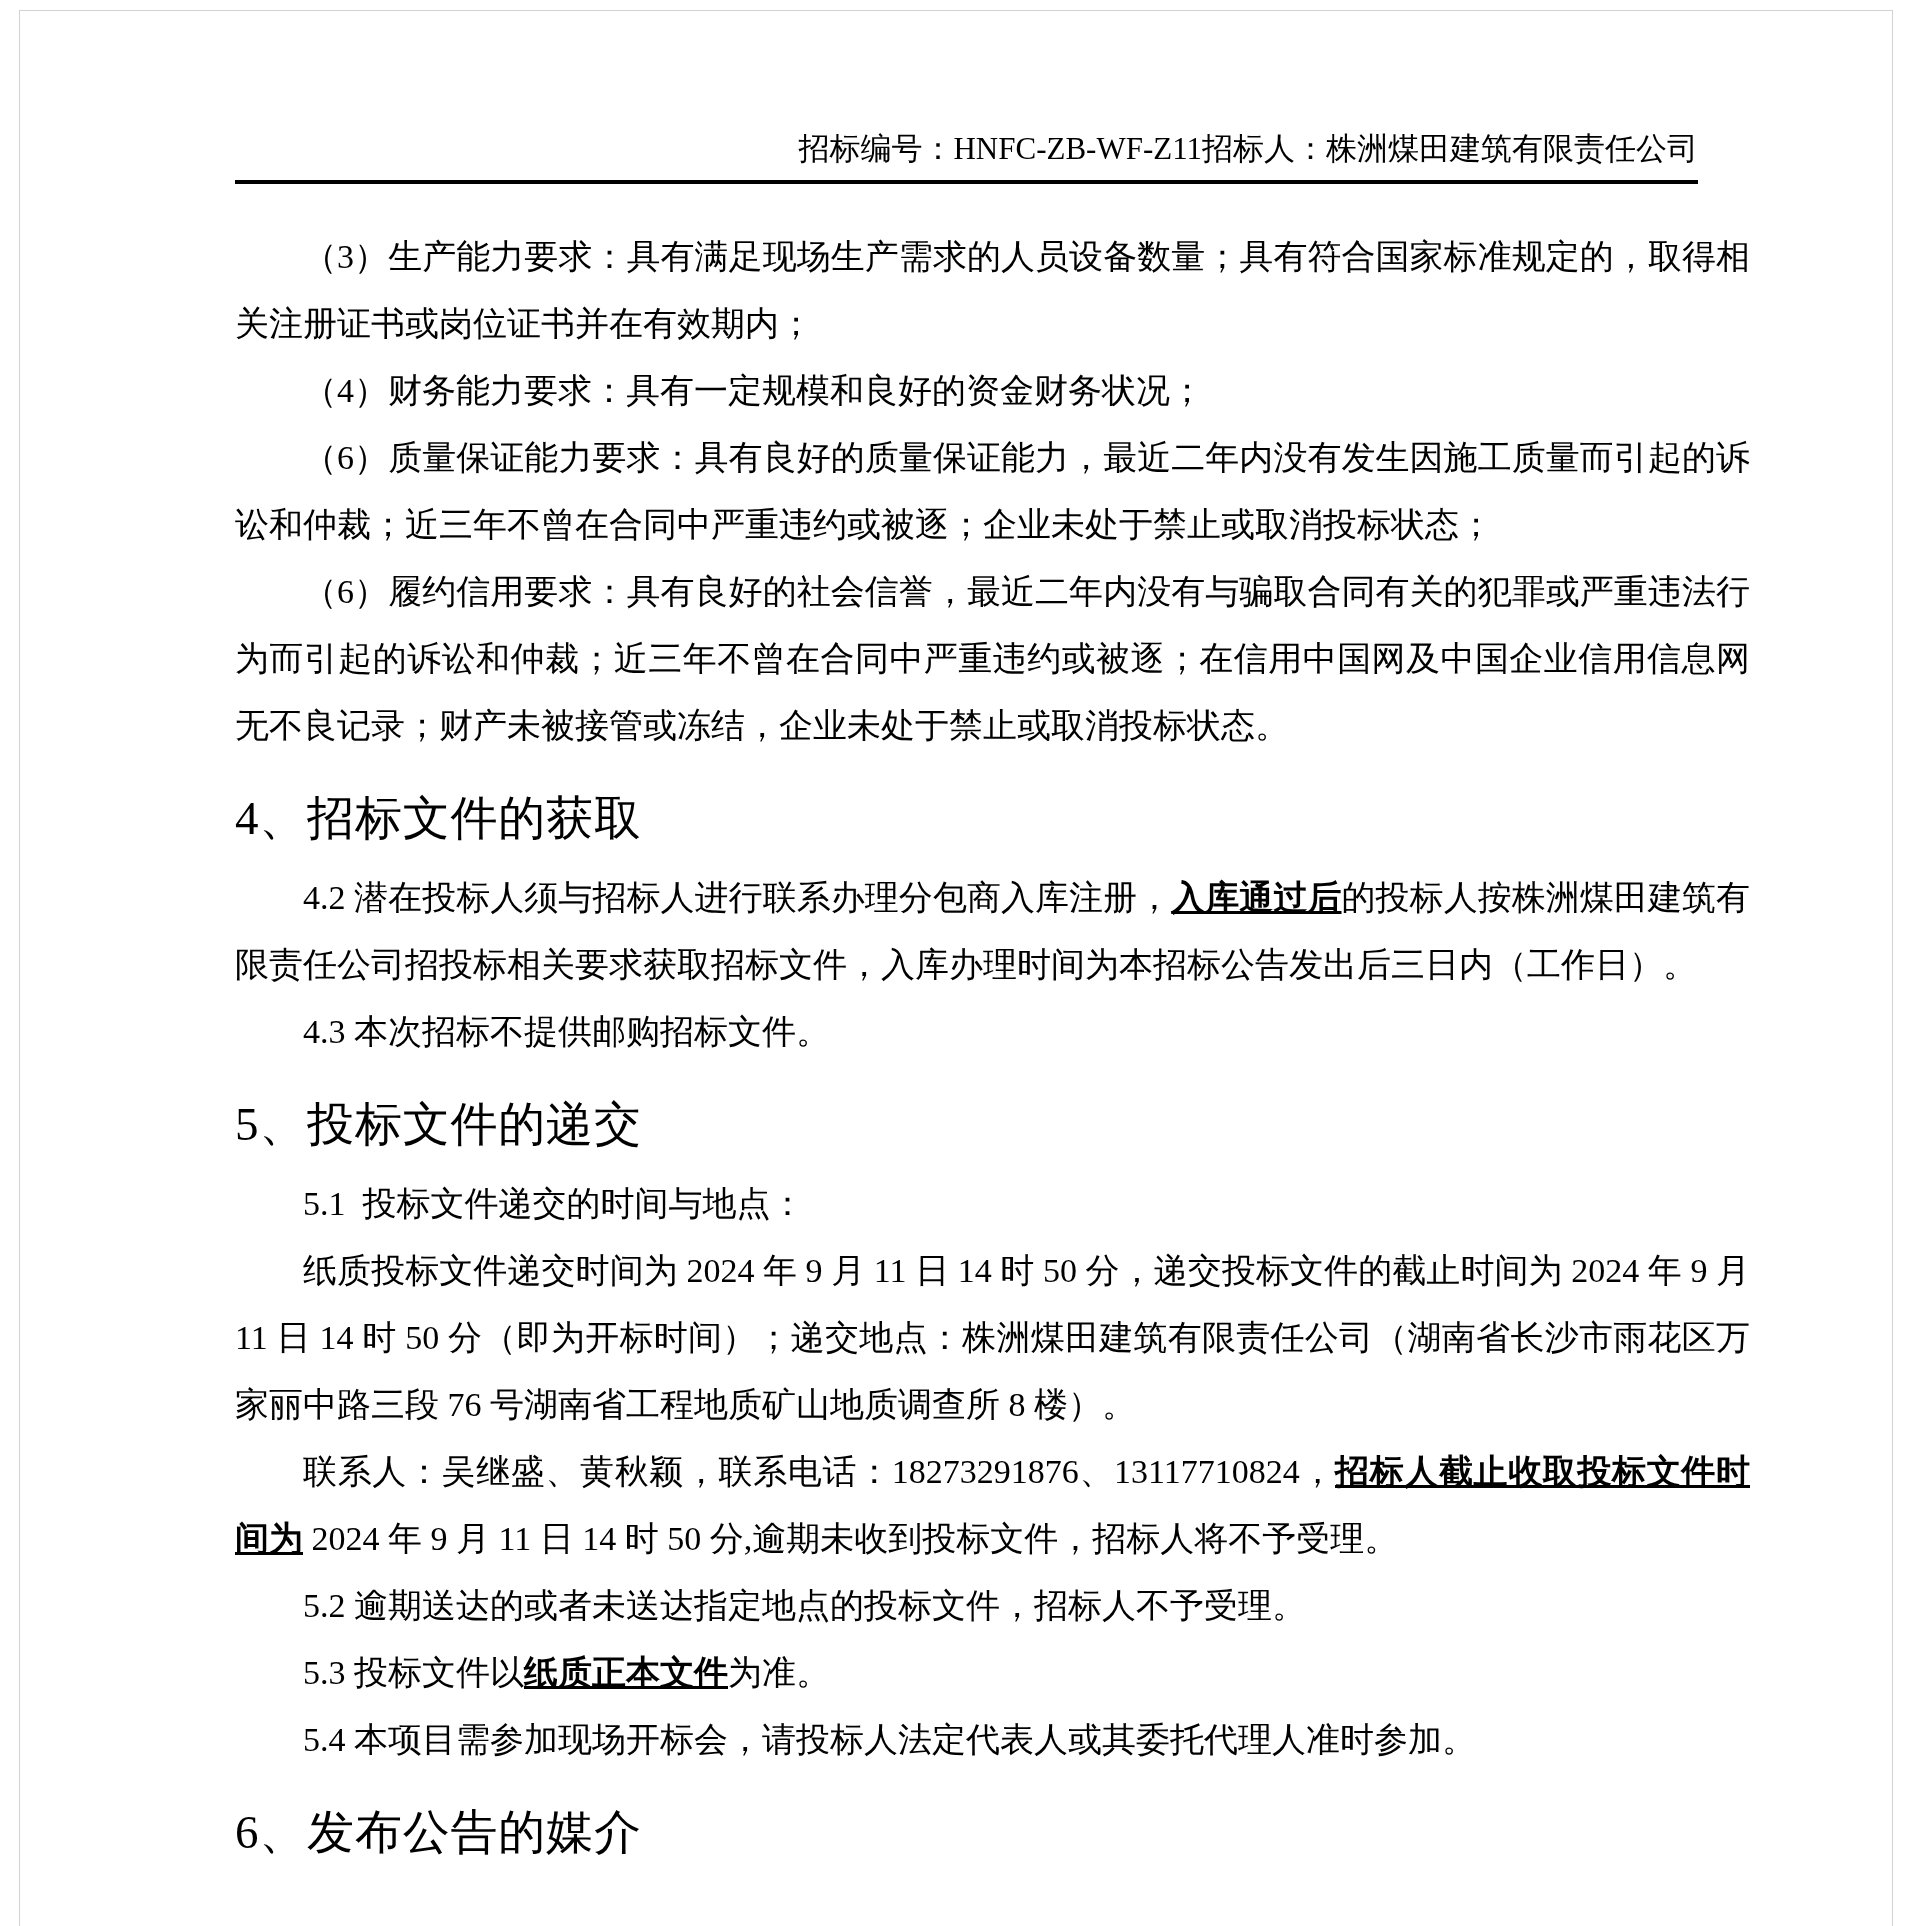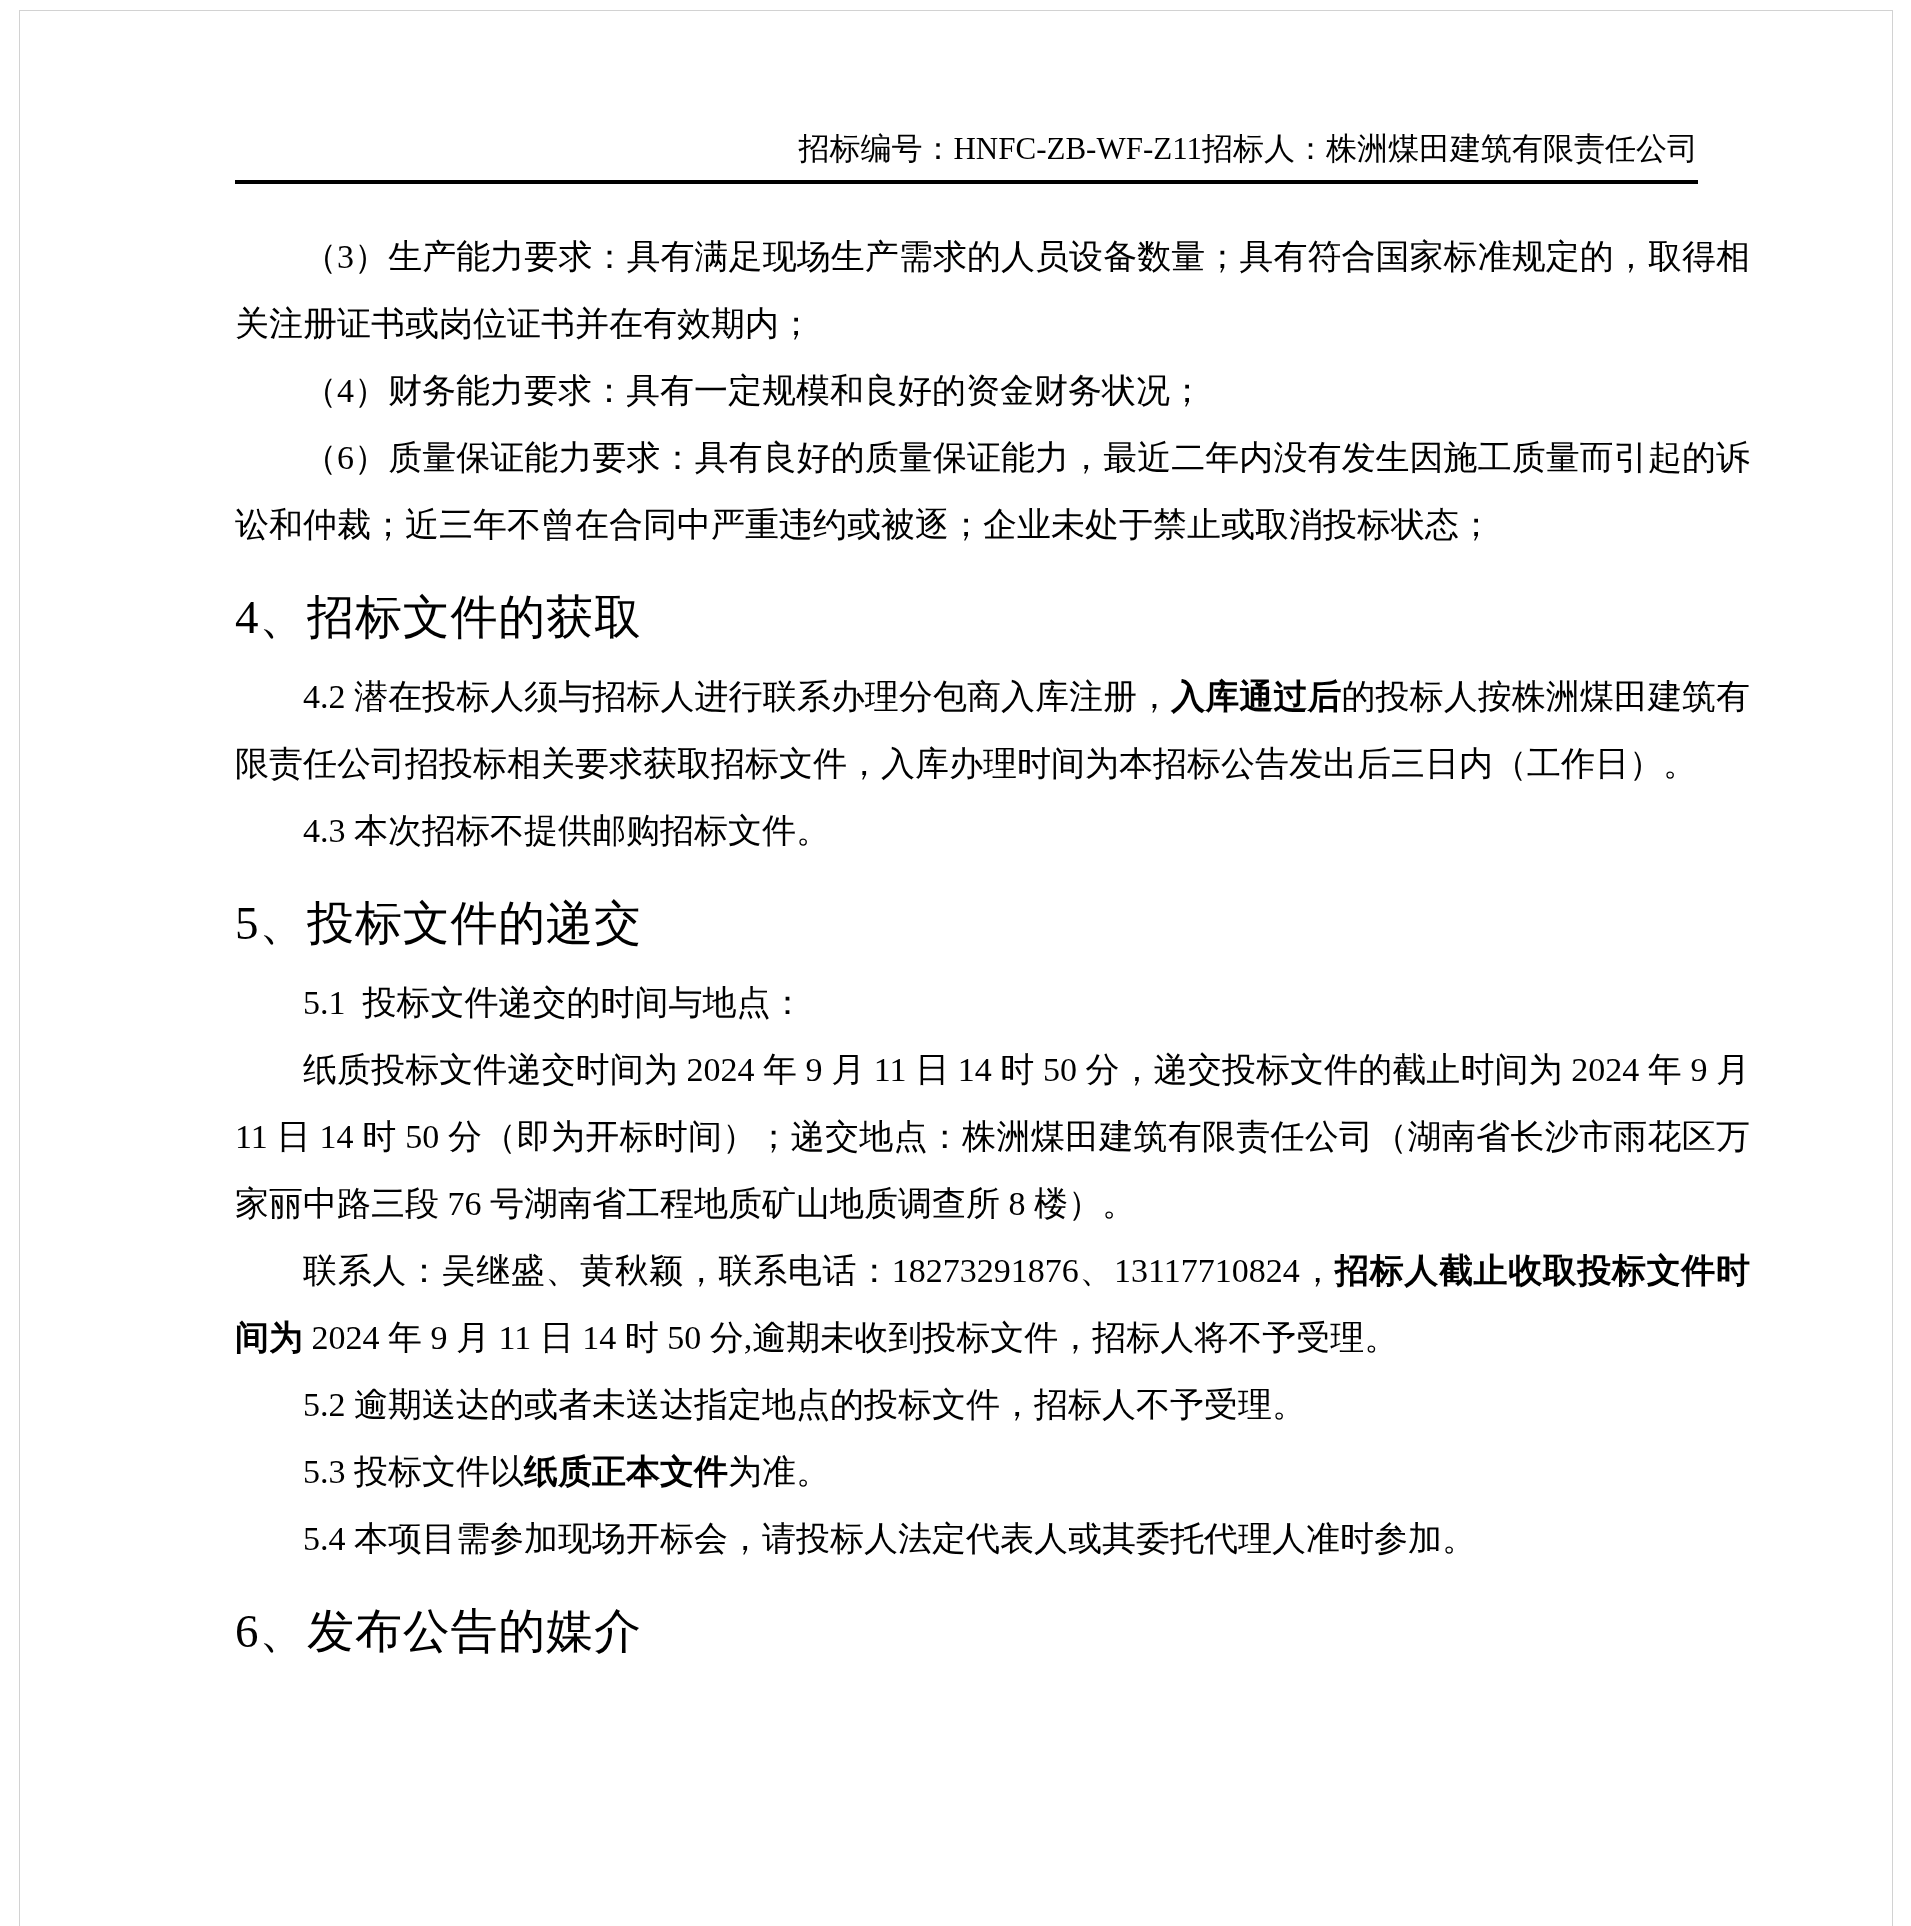--- a/index.html
+++ b/index.html
@@ -49,21 +49,21 @@
     margin-top: 39px;
     font-size: 34px;
     line-height: 67px;
     text-align: justify;
   }
   .doc-body p {
     margin: 0;
     text-indent: 2em;
     white-space: pre-wrap;
   }
-  .doc-body b { font-weight: bold; }
+  .doc-body b { font-weight: bold; text-decoration: underline; }
   .doc-body h2 {
     font-size: 47px;
     line-height: 82px;
     font-weight: normal;
     margin: 17.7px 0 5.4px 0;
     text-indent: 0;
     text-align: left;
     letter-spacing: 0.8px;
   }
 </style>
@@ -78,20 +78,21 @@
     <div class="doc-header">
       <span>招标编号：HNFC-ZB-WF-Z11</span>
       <span>招标人：株洲煤田建筑有限责任公司</span>
     </div>
     <div class="header-rule"></div>
 
     <div class="doc-body">
       <p><span>（3）生产能力要求：具有满足现场生产需求的人员设备数量；具有符合国家标准规定的，取得相关注册证书或岗位证书并在有效期内；</span></p>
       <p><span>（4）财务能力要求：具有一定规模和良好的资金财务状况；</span></p>
       <p><span>（6）质量保证能力要求：具有良好的质量保证能力，最近二年内没有发生因施工质量而引起的诉讼和仲裁；近三年不曾在合同中严重违约或被逐；企业未处于禁止或取消投标状态；</span></p>
+      <p><span>（6）履约信用要求：具有良好的社会信誉，最近二年内没有与骗取合同有关的犯罪或严重违法行为而引起的诉讼和仲裁；近三年不曾在合同中严重违约或被逐；在信用中国网及中国企业信用信息网无不良记录；财产未被接管或冻结，企业未处于禁止或取消投标状态。</span></p>
 
       <h2>4、招标文件的获取</h2>
       <p><span>4.2 潜在投标人须与招标人进行联系办理分包商入库注册，</span><b>入库通过后</b><span>的投标人按株洲煤田建筑有限责任公司招投标相关要求获取招标文件，入库办理时间为本招标公告发出后三日内（工作日）。</span></p>
       <p><span>4.3 本次招标不提供邮购招标文件。</span></p>
 
       <h2>5、投标文件的递交</h2>
       <p><span>5.1  投标文件递交的时间与地点：</span></p>
       <p><span>纸质投标文件递交时间为 2024 年 9 月 11 日 14 时 50 分，递交投标文件的截止时间为 2024 年 9 月 11 日 14 时 50 分（即为开标时间）；递交地点：株洲煤田建筑有限责任公司（湖南省长沙市雨花区万家丽中路三段 76 号湖南省工程地质矿山地质调查所 8 楼）。</span></p>
       <p><span>联系人：吴继盛、黄秋颖，联系电话：18273291876、13117710824，</span><b>招标人截止收取投标文件时间为</b><span> 2024 年 9 月 11 日 14 时 50 分,逾期未收到投标文件，招标人将不予受理。</span></p>
       <p><span>5.2 逾期送达的或者未送达指定地点的投标文件，招标人不予受理。</span></p>

